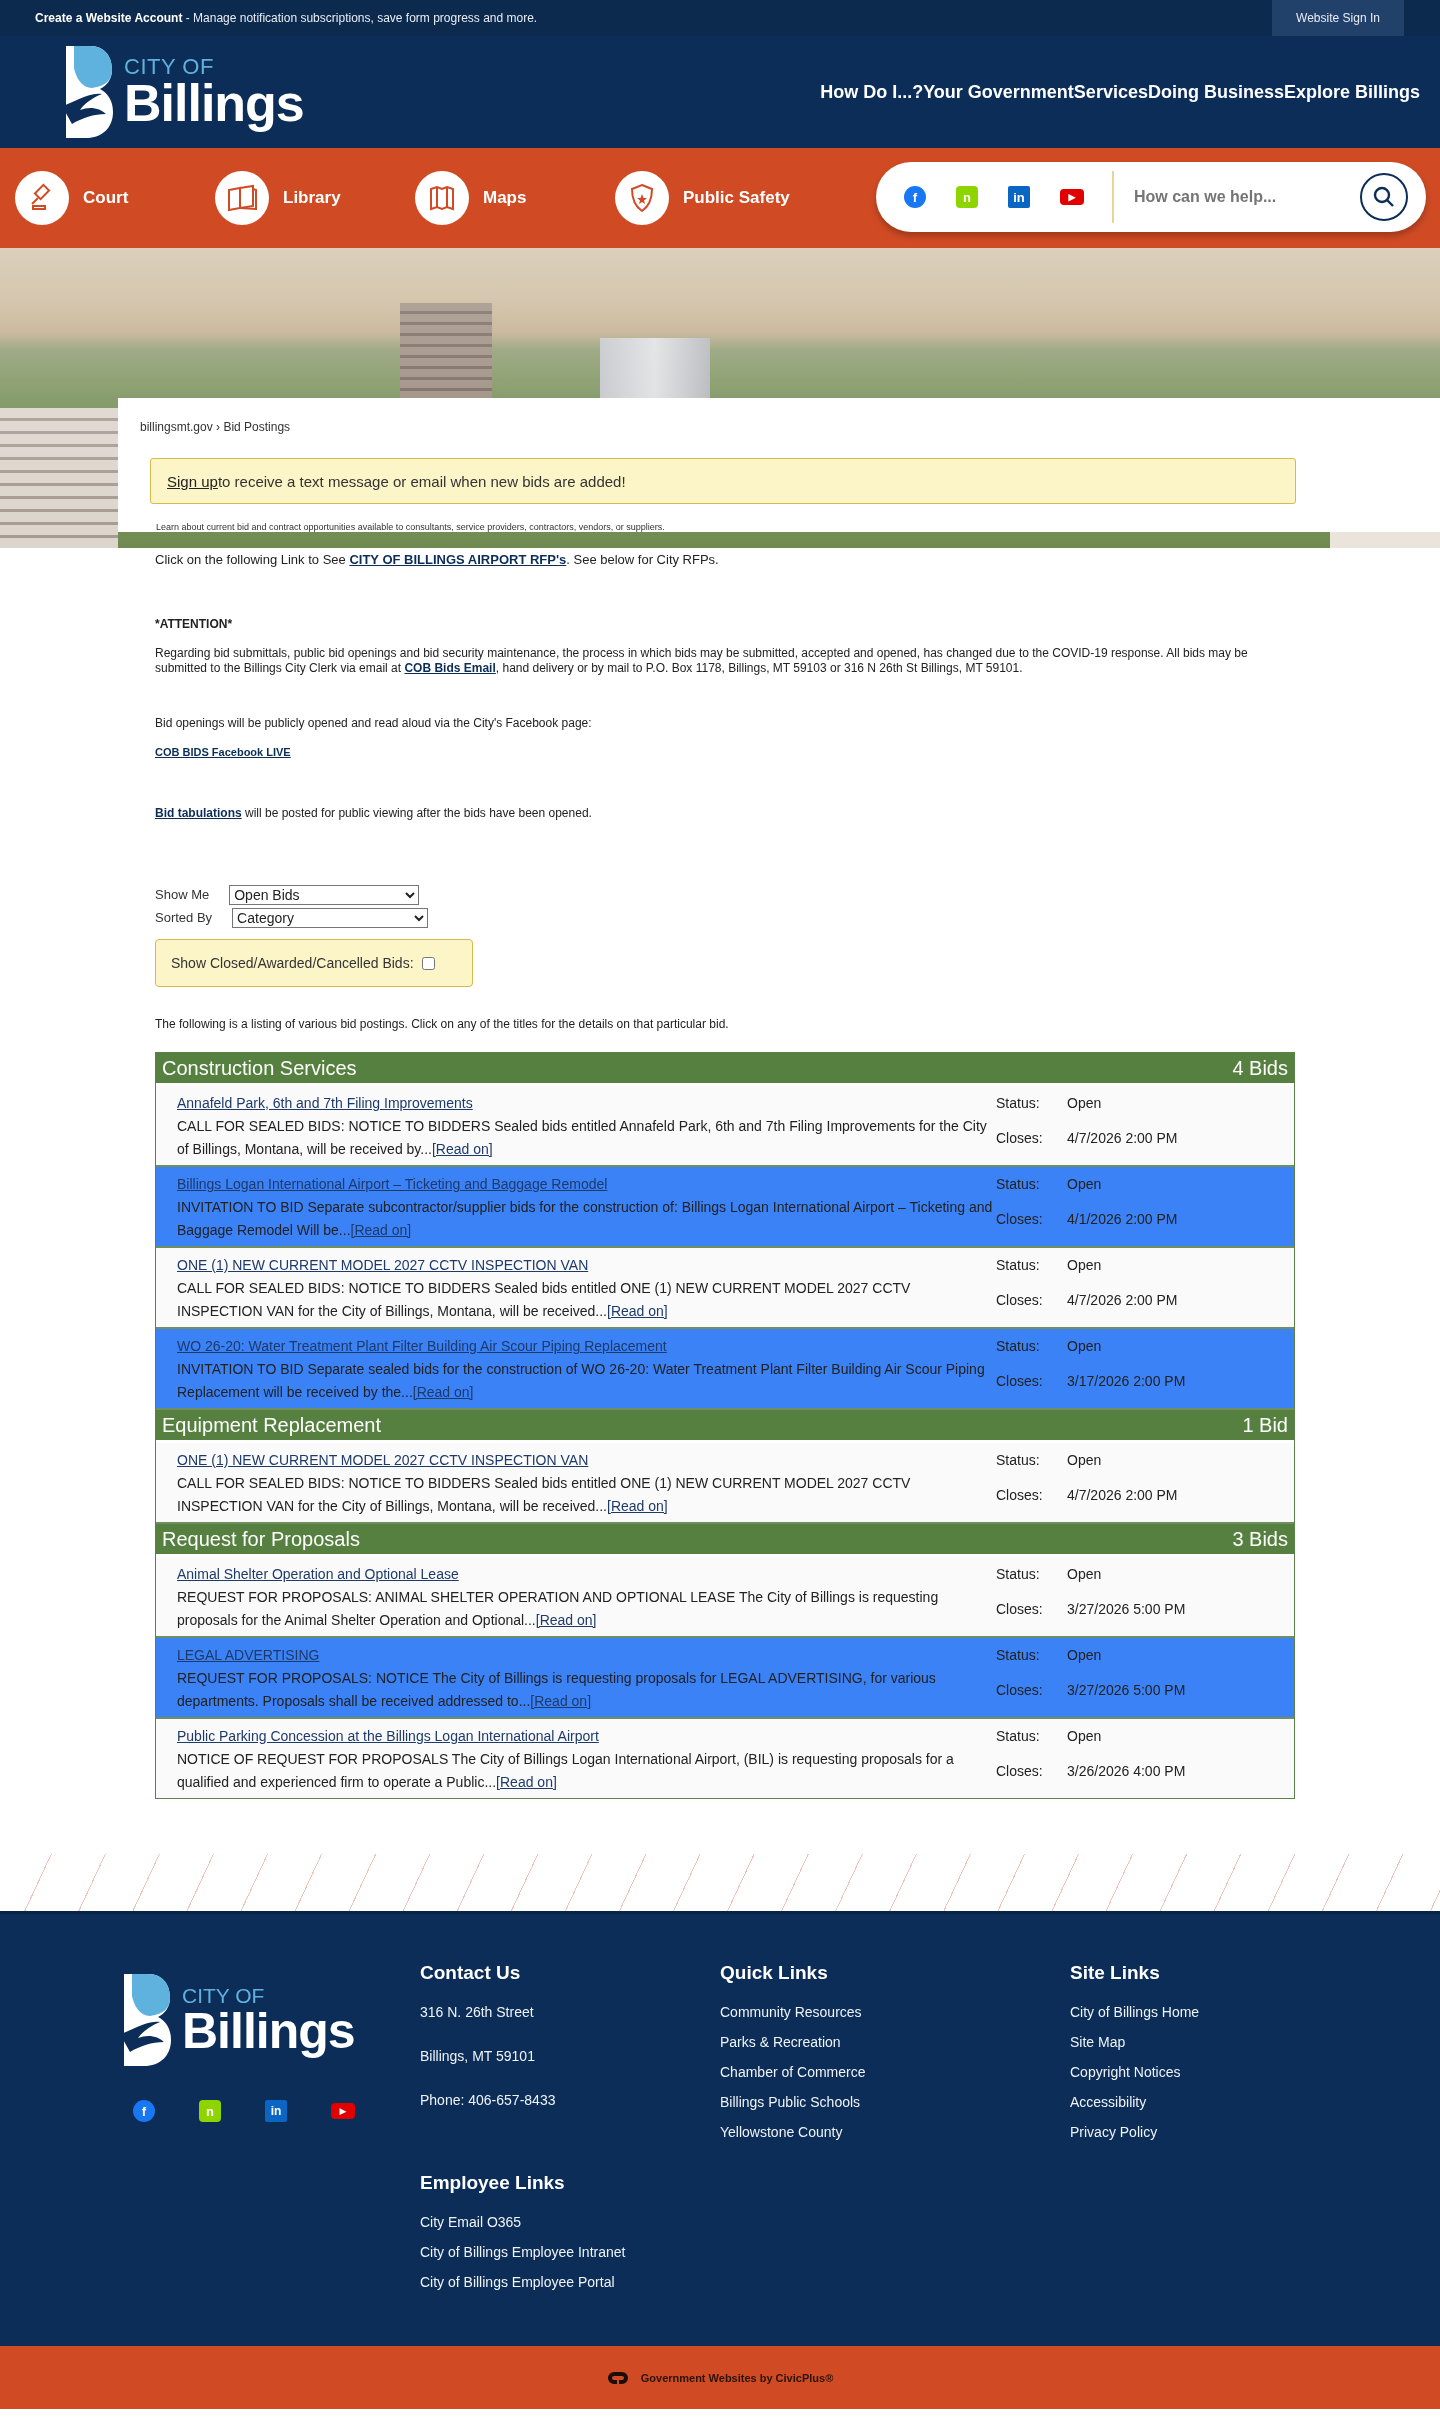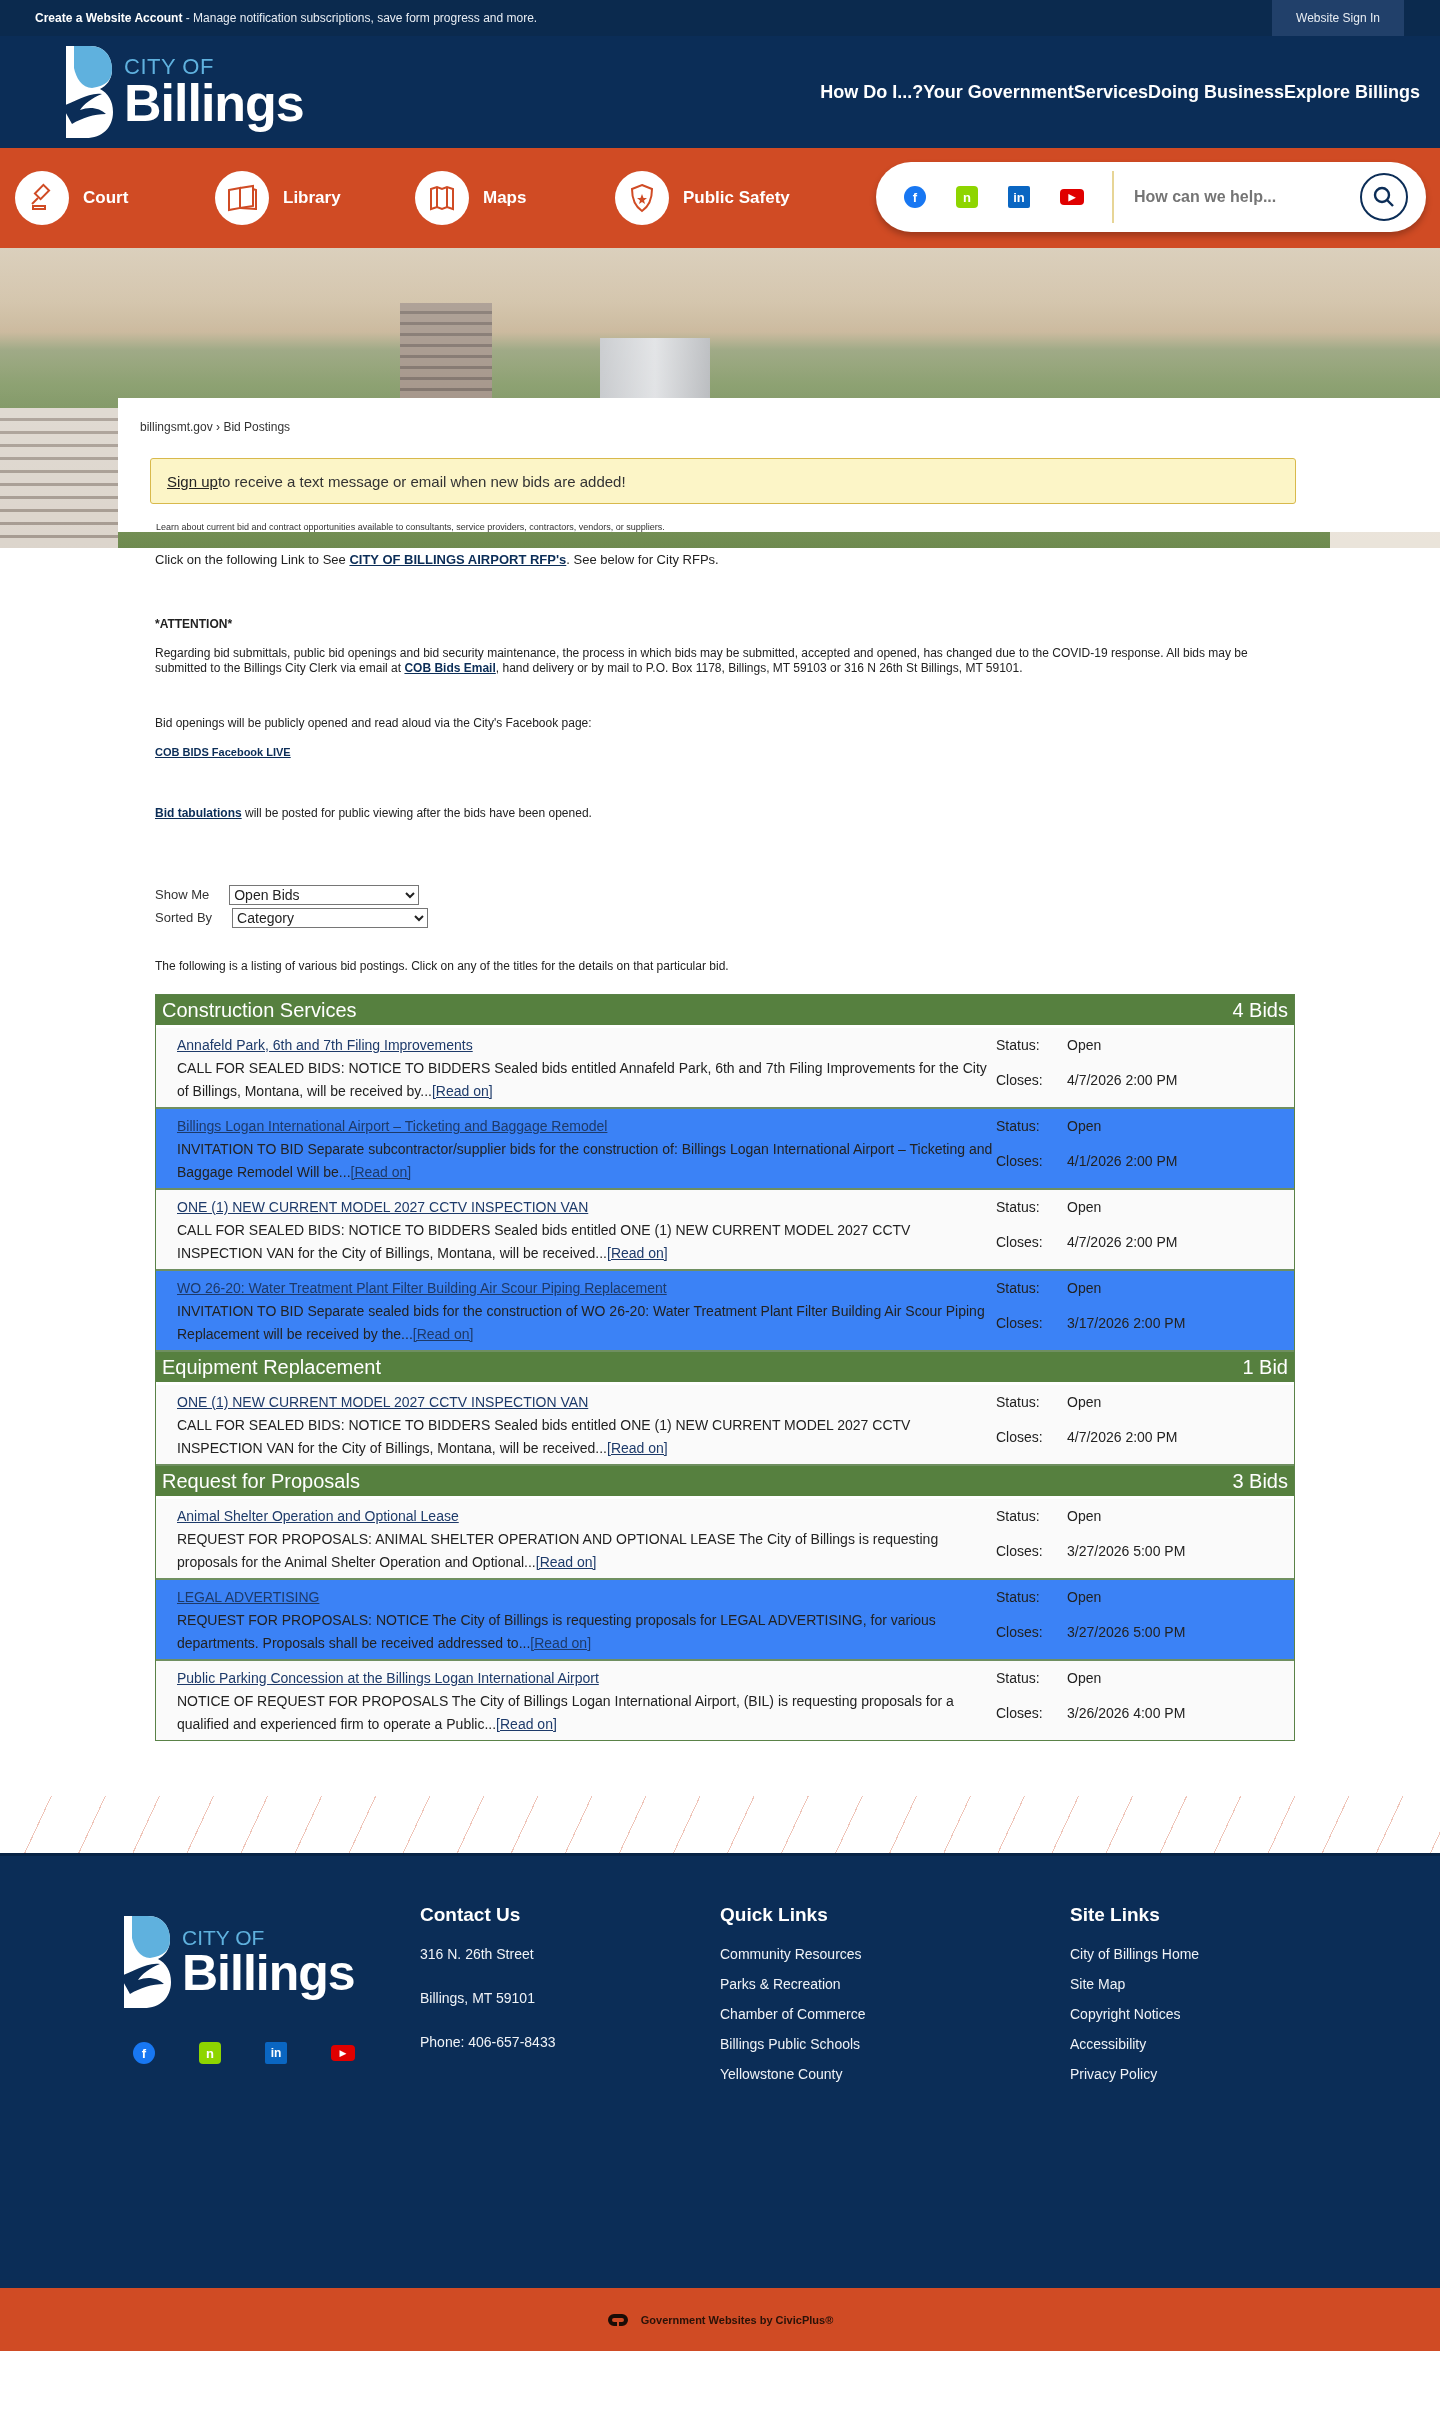--- a/index.html
+++ b/index.html
@@ -222,20 +222,24 @@
 
   <div class="filters">
     <div class="filter-row">
       <label>Show Me</label>
       <select style="width:190px;"><option>Open Bids</option></select>
     </div>
     <div class="filter-row">
       <label>Sorted By</label>
       <select style="width:196px;"><option>Category</option></select>
     </div>
+    <div class="closed-box">
+      <span>Show Closed/Awarded/Cancelled Bids:</span>
+      <input type="checkbox" style="">
+    </div>
   </div>
 
   <p class="p" style="margin-top:30px;font-size:12px;">The following is a listing of various bid postings. Click on any of the titles for the details on that particular bid.</p>
 
   <div class="bids">
 
     <div class="cat-header">
       <span>Construction Services</span>
       <span>4 Bids</span>
     </div>
@@ -363,20 +367,26 @@
 
   <div class="f-col" style="left:1070px;top:48px;">
     <h3>Site Links</h3>
     <div class="f-link">City of Billings Home</div>
     <div class="f-link">Site Map</div>
     <div class="f-link">Copyright Notices</div>
     <div class="f-link">Accessibility</div>
     <div class="f-link">Privacy Policy</div>
   </div>
 
+  <div class="f-col" style="left:420px;top:258px;">
+    <h3>Employee Links</h3>
+    <div class="f-link">City Email O365</div>
+    <div class="f-link">City of Billings Employee Intranet</div>
+    <div class="f-link">City of Billings Employee Portal</div>
+  </div>
 </footer>
 
 <div class="bottom-bar">
   <svg class="cp" viewBox="0 0 22 14">
       <path d="M7 1 H15 A6 6 0 0 1 15 13 H12 V9 H15 A2 2 0 0 0 15 5 H7 A2 2 0 0 0 7 9 H10 V13 H7 A6 6 0 0 1 7 1 Z" fill="#1a0c06"></path>
     </svg>
   <span>Government Websites by CivicPlus®</span>
 </div>
 
 </body></html>

